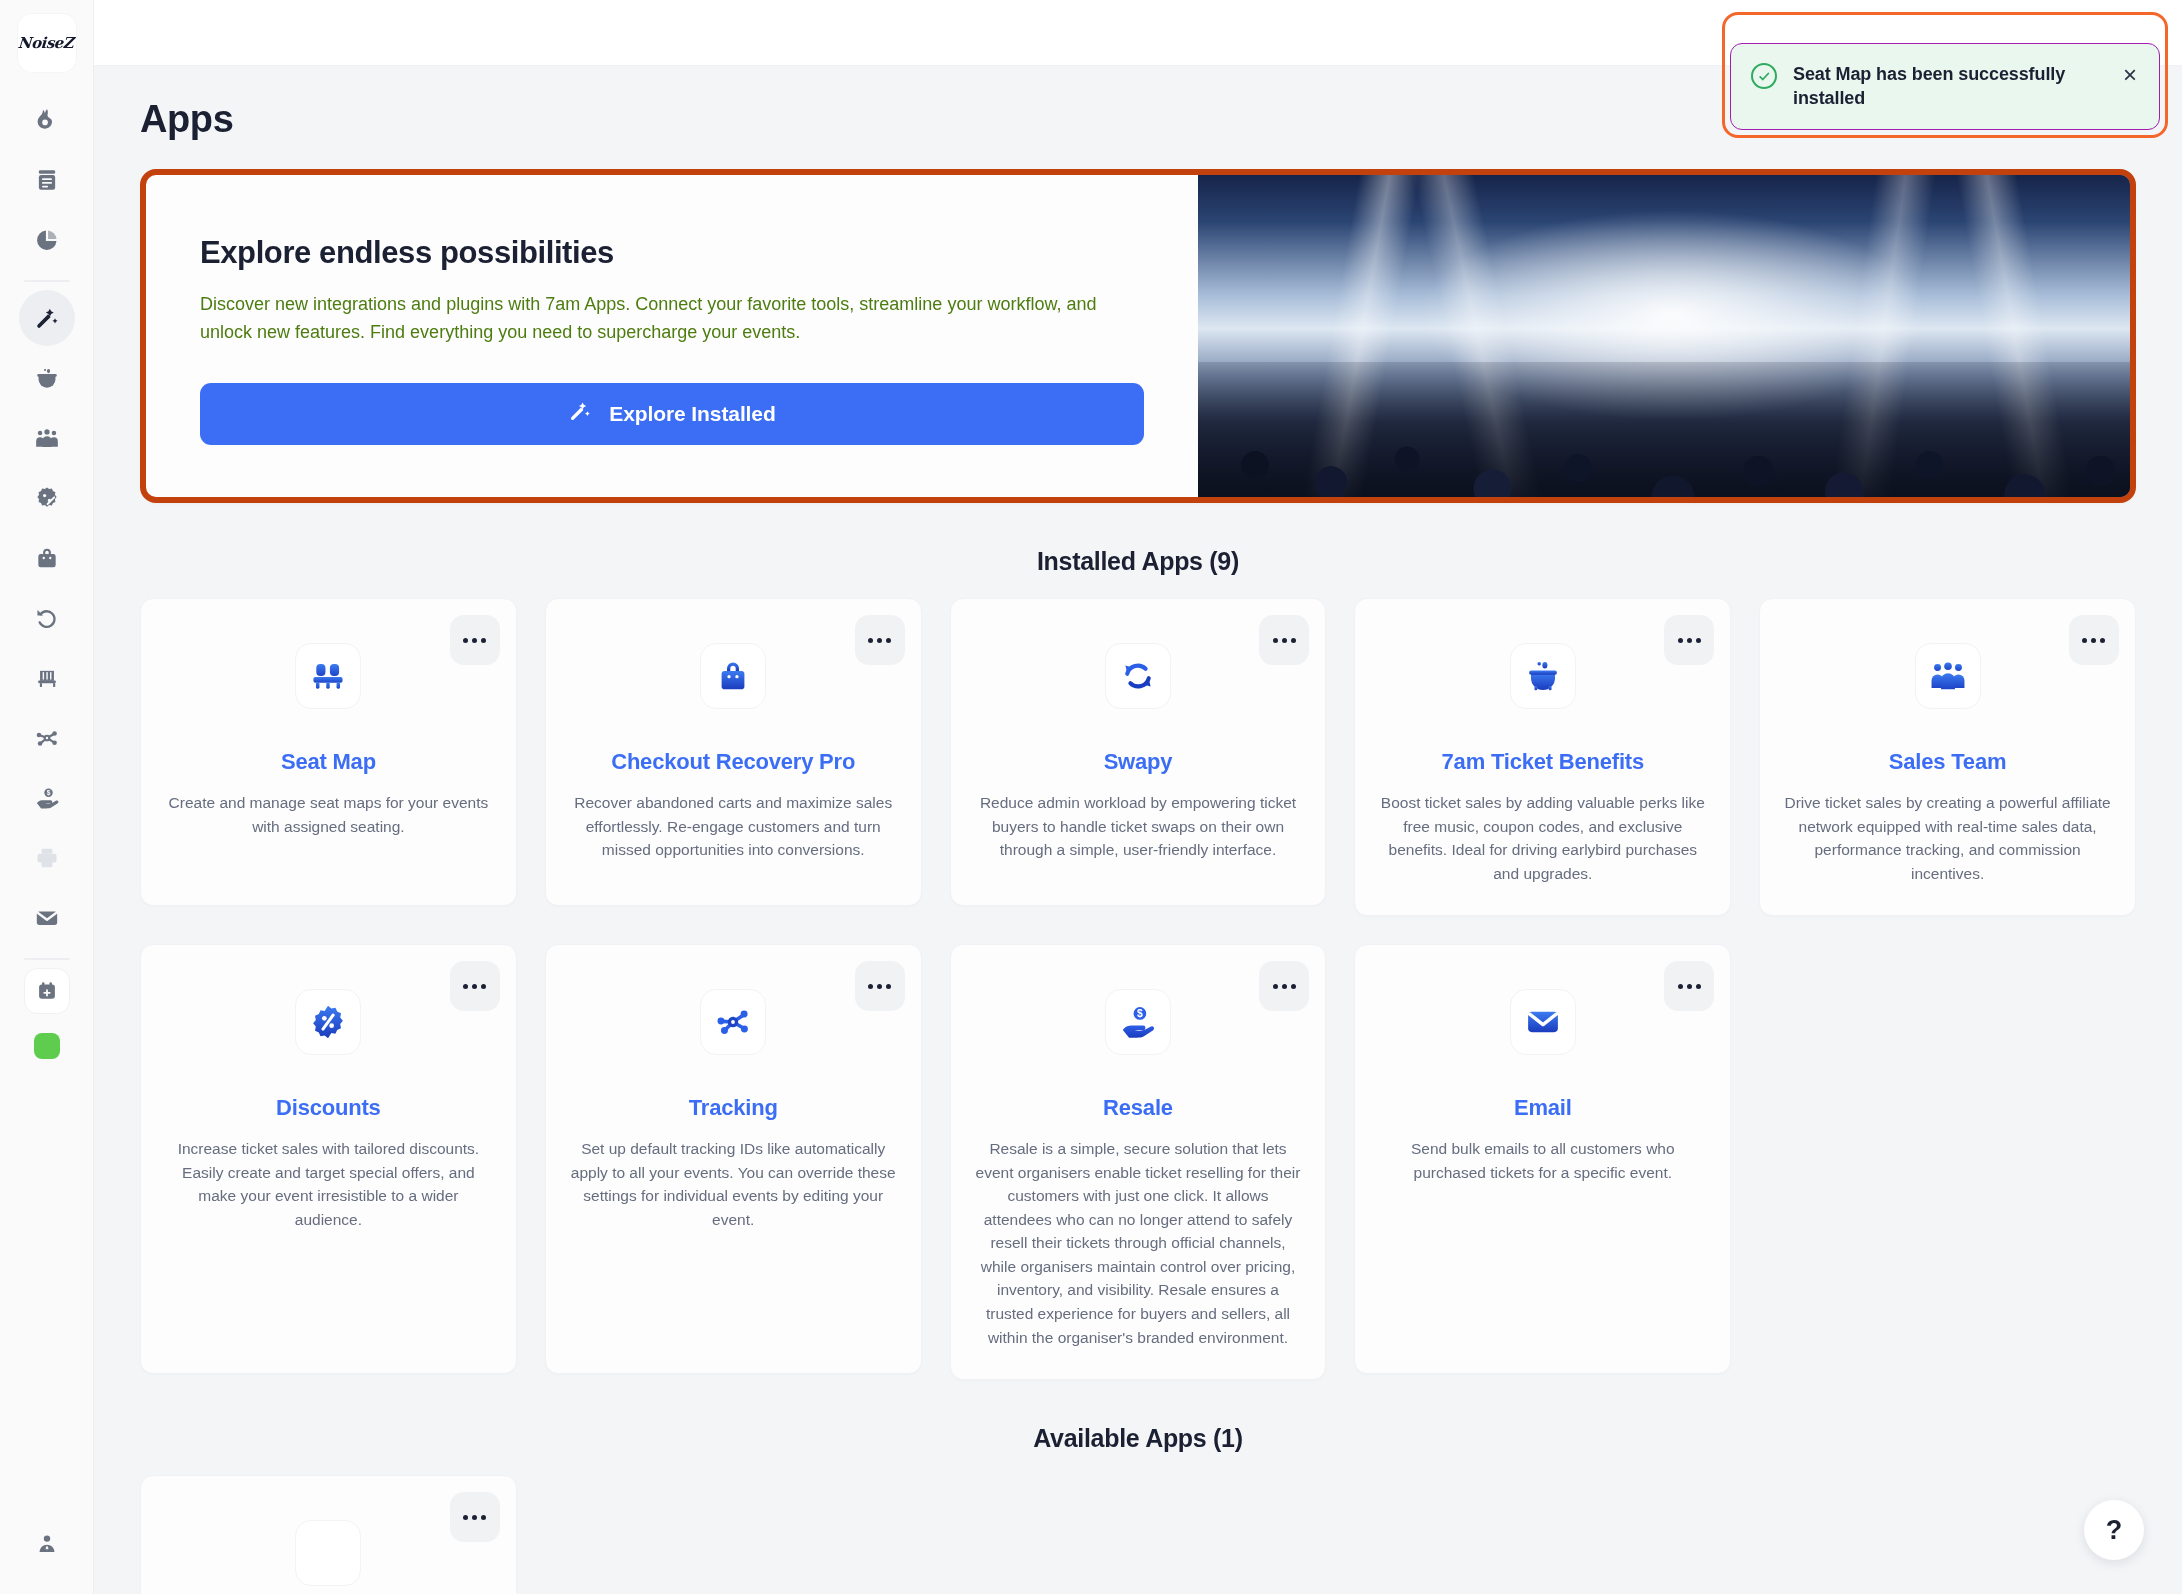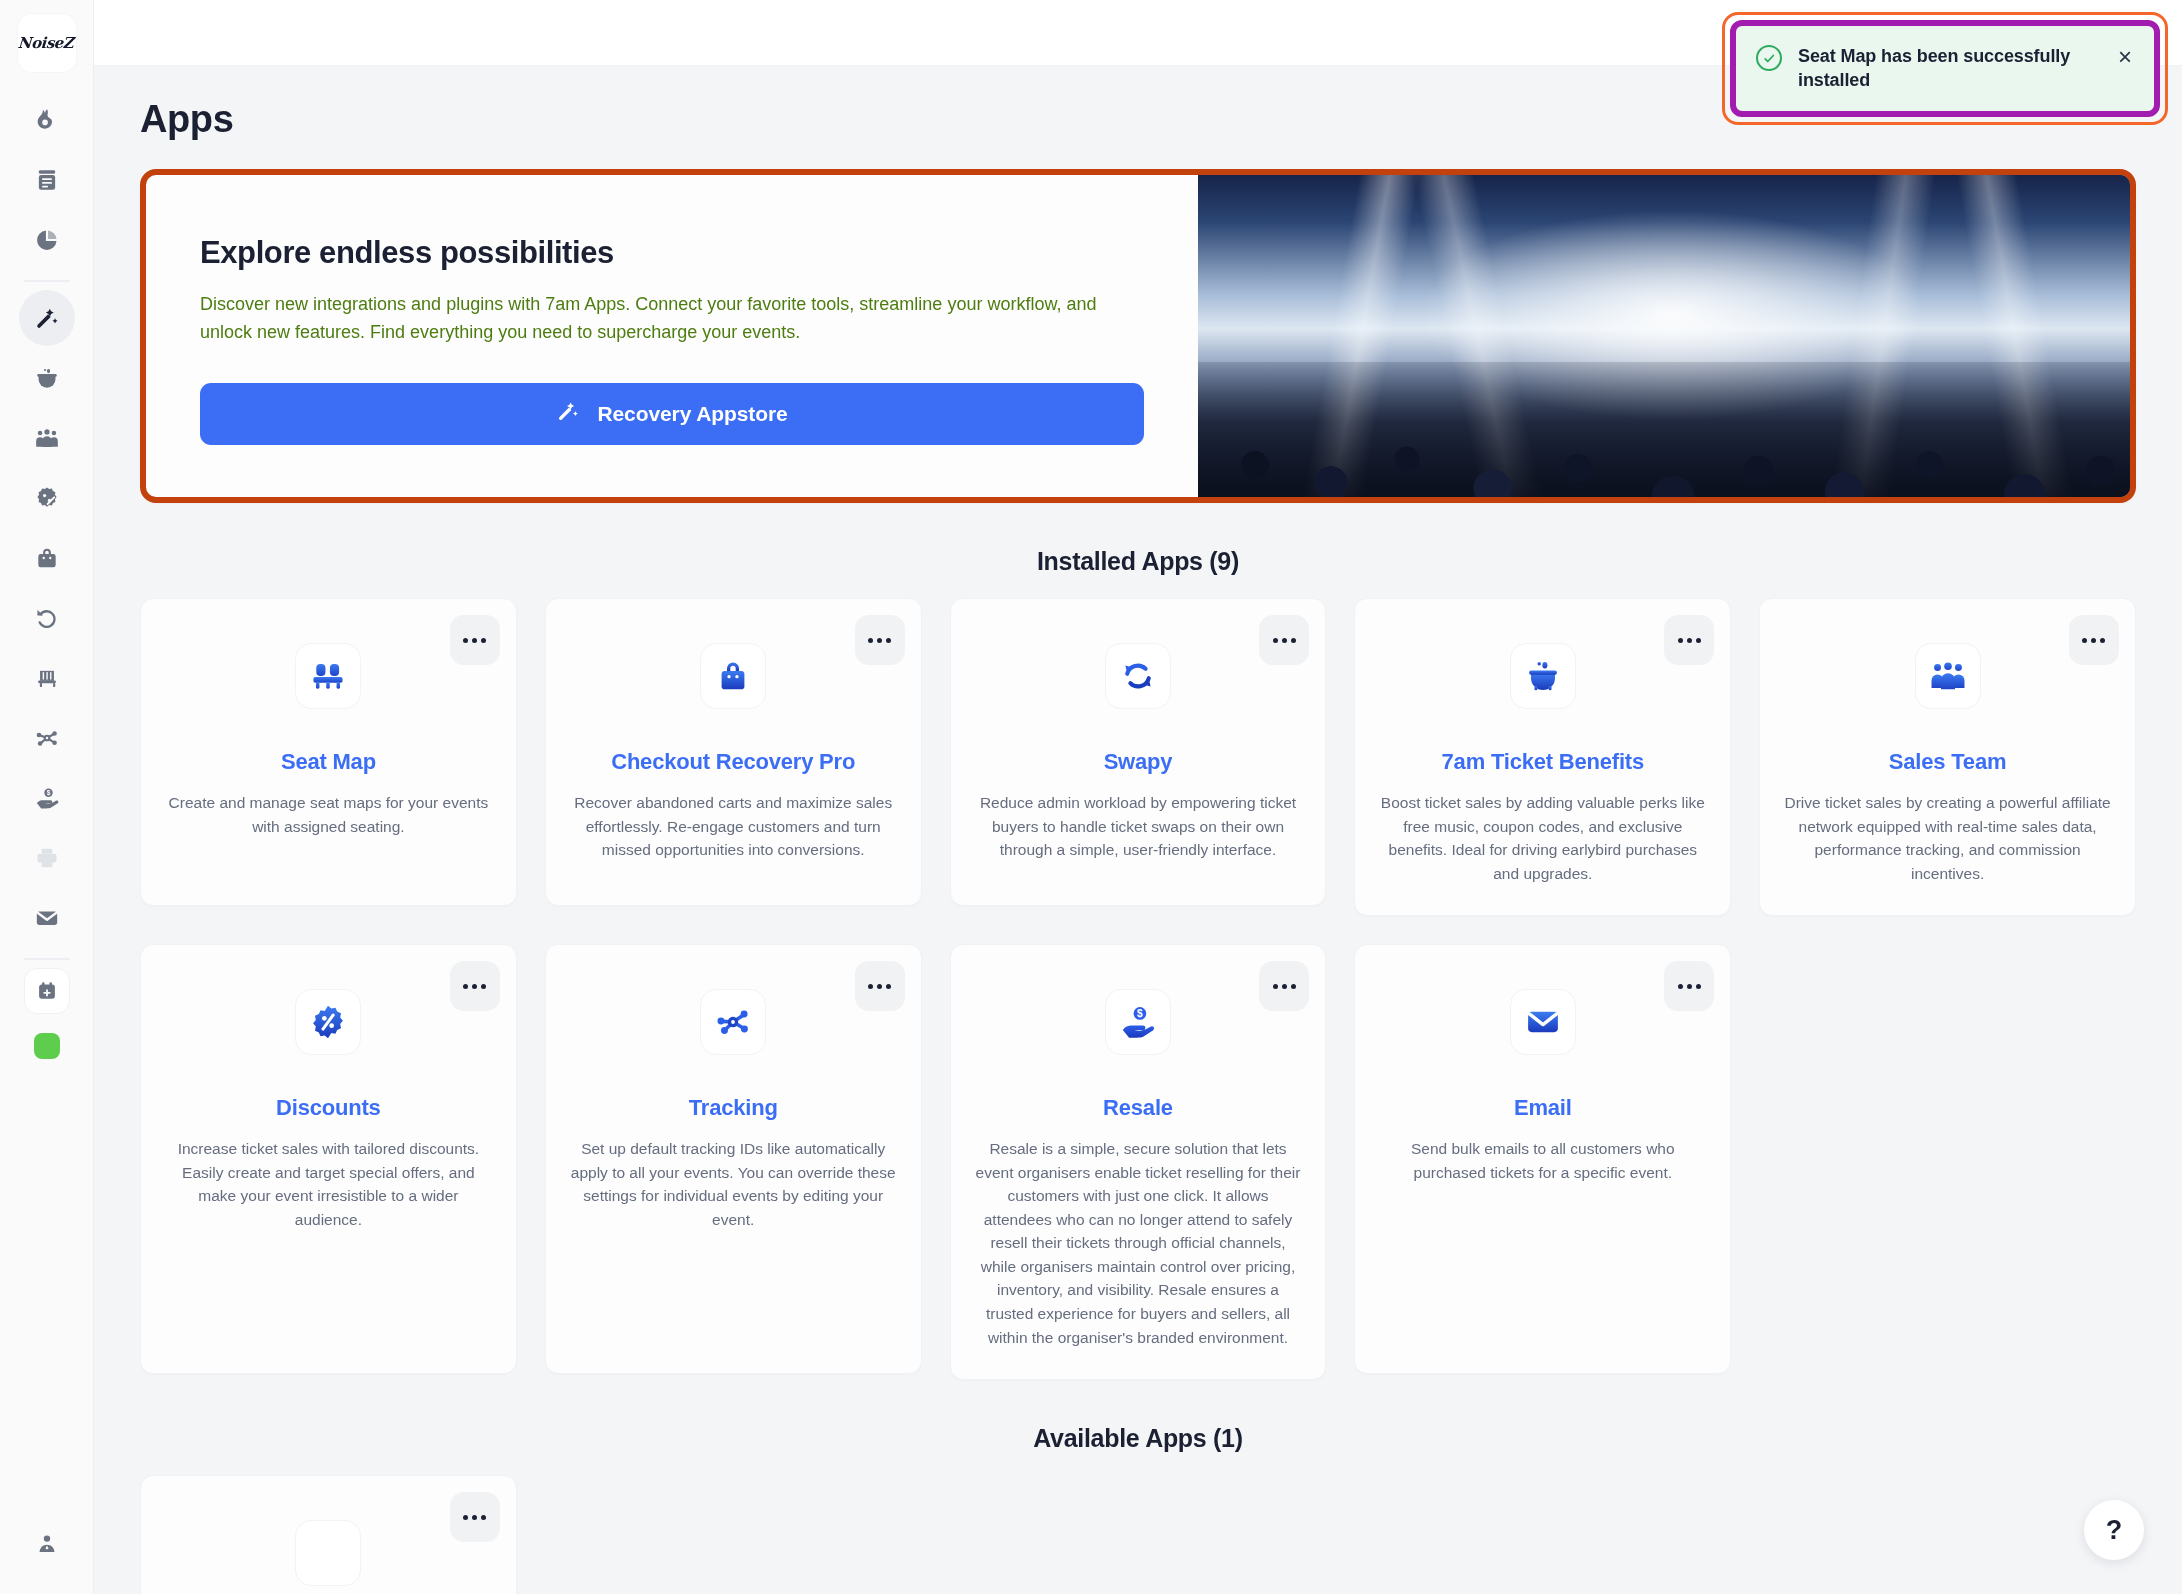--- a/index.html
+++ b/index.html
@@ -183,24 +183,24 @@
 
   
   .toast-wrap {
     position: absolute; top: 12px; right: 14px;
     border: 3px solid #f4662a; border-radius: 16px;
     padding: 5px;
     z-index: 40;
   }
   .toast {
     width: 430px;
-    background: #e9f7ee; border: 6px solid #a21caf;
+    background: #e9f7ee; border: 1px solid #a21caf;
     border-radius: 12px;
     padding: 18px 20px;
-    display: flex; align-items: flex-start; gap: 16px;
+    display: flex; align-items: flex-start; gap: 16px; margin-top: 23px;
   }
   .toast-check {
     flex: 0 0 auto; width: 26px; height: 26px; border-radius: 50%;
     border: 2px solid #2eab5f;
     display: flex; align-items: center; justify-content: center;
     margin-top: 1px;
   }
   .toast-msg {
     flex: 1 1 auto;
     font-size: 18px; font-weight: 700; color: #1b2033;
@@ -435,21 +435,21 @@
           <div class="hero-h">Explore endless possibilities</div>
           <div class="hero-p">Discover new integrations and plugins with 7am Apps. Connect your favorite tools, streamline your workflow, and unlock new features. Find everything you need to supercharge your events.</div>
           <button class="hero-btn">
             <span>
               <svg width="24" height="24" viewBox="0 0 24 24">
                   <path fill="#ffffff" d="M3.4 18.2 13 8.6l2.4 2.4-9.6 9.6a1.7 1.7 0 0 1-2.4-2.4z"></path>
                   <path fill="#ffffff" d="M14.6 3.4l1.2 2.4 2.4 1.2-2.4 1.2-1.2 2.4-1.2-2.4L11 7l2.4-1.2z"></path>
                   <path fill="#ffffff" d="M19.4 12.2l.8 1.6 1.6.8-1.6.8-.8 1.6-.8-1.6-1.6-.8 1.6-.8z"></path>
                 </svg>
             </span>
-            <span>Recovery Appstore</span>
+            <span>Explore Installed</span>
           </button>
         </div>
         <div class="hero-right">
           <div class="hero-img"></div>
         </div>
       </div>
 
       <h2 class="section-h">Installed Apps (9)</h2>
 
       <div class="grid">

